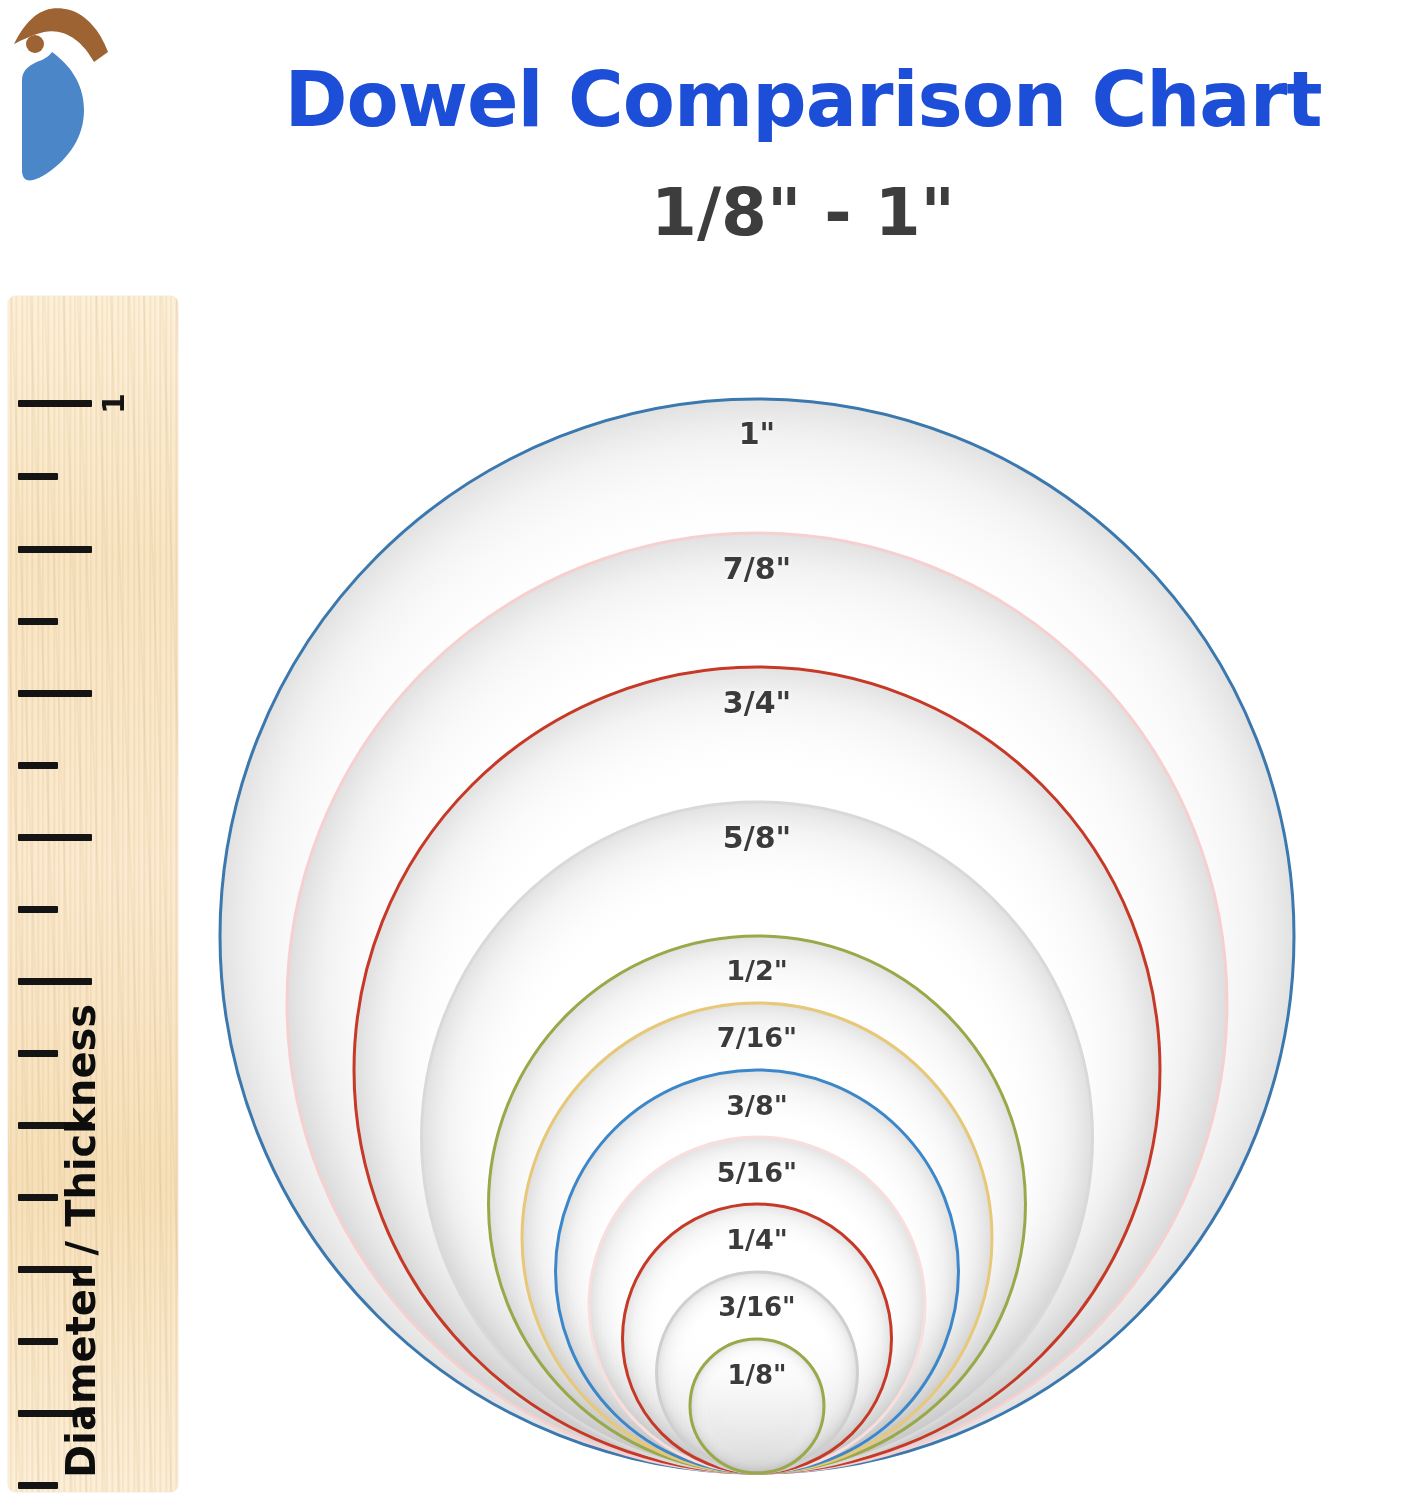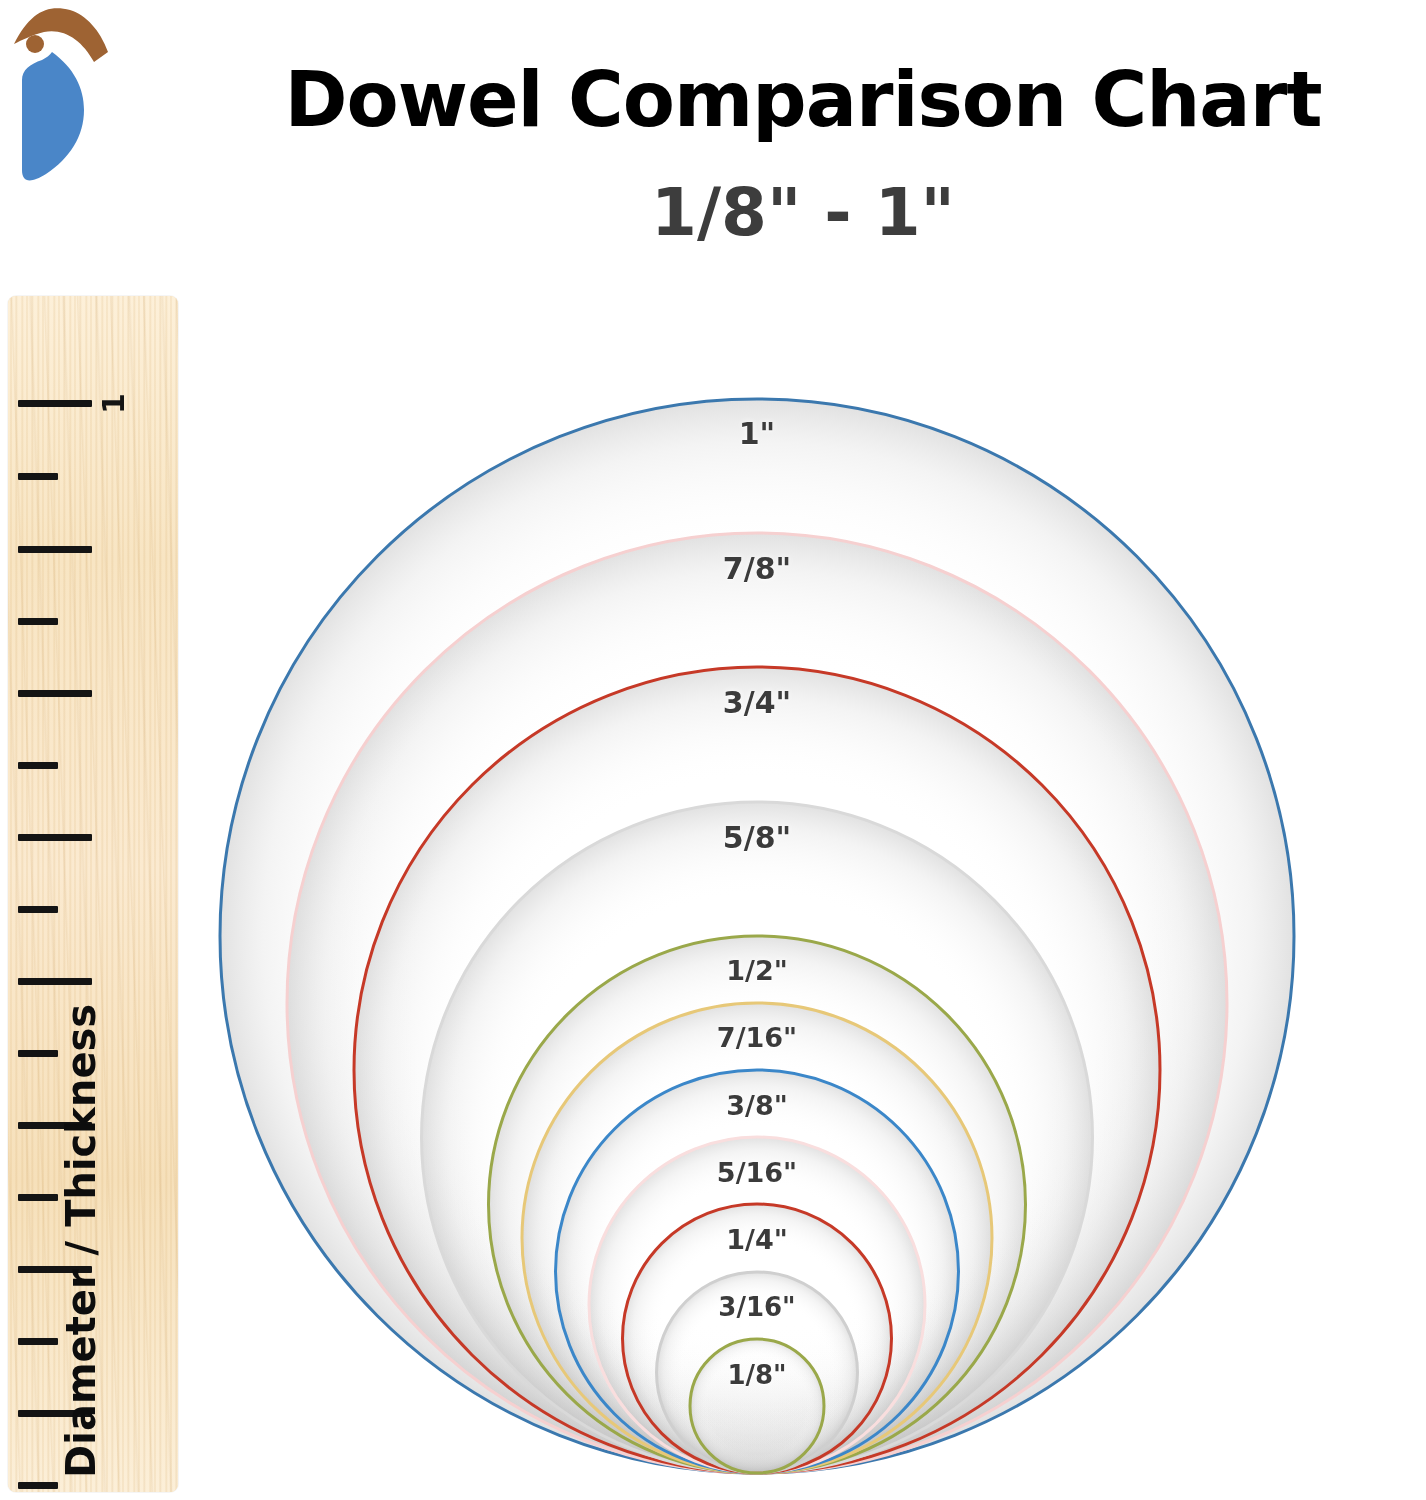--- a/index.html
+++ b/index.html
@@ -16,21 +16,21 @@
   .logo{position:absolute;left:8px;top:6px;width:120px;height:190px;}
 
   
   .title{
     position:absolute;left:180px;top:62px;width:1246px;
     text-align:center;
     font-family:"DejaVu Sans", sans-serif;
     font-weight:bold;
     font-size:76px;
     letter-spacing:-1px;
-    color:#000000;
+    color:#1d4ed8;
     line-height:1;
     white-space:nowrap;
   }
   .subtitle{
     position:absolute;left:180px;top:180px;width:1246px;
     text-align:center;
     font-family:"DejaVu Sans", sans-serif;
     font-weight:bold;
     font-size:66px;
     color:#3d3d3d;

